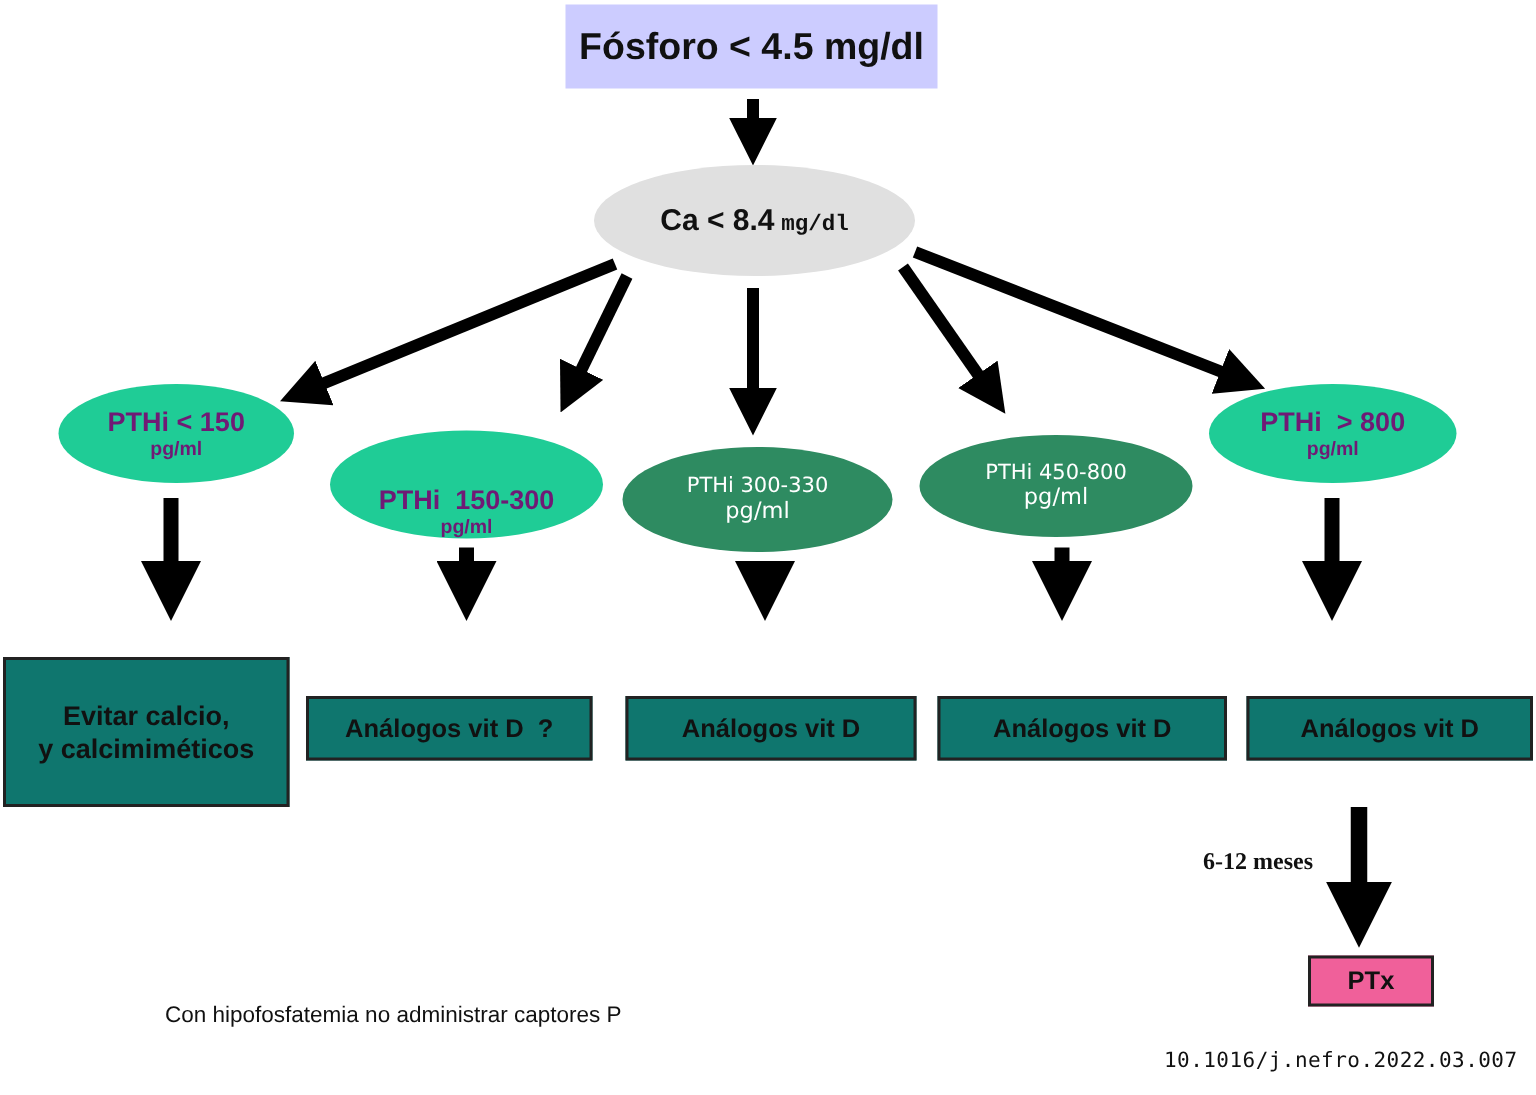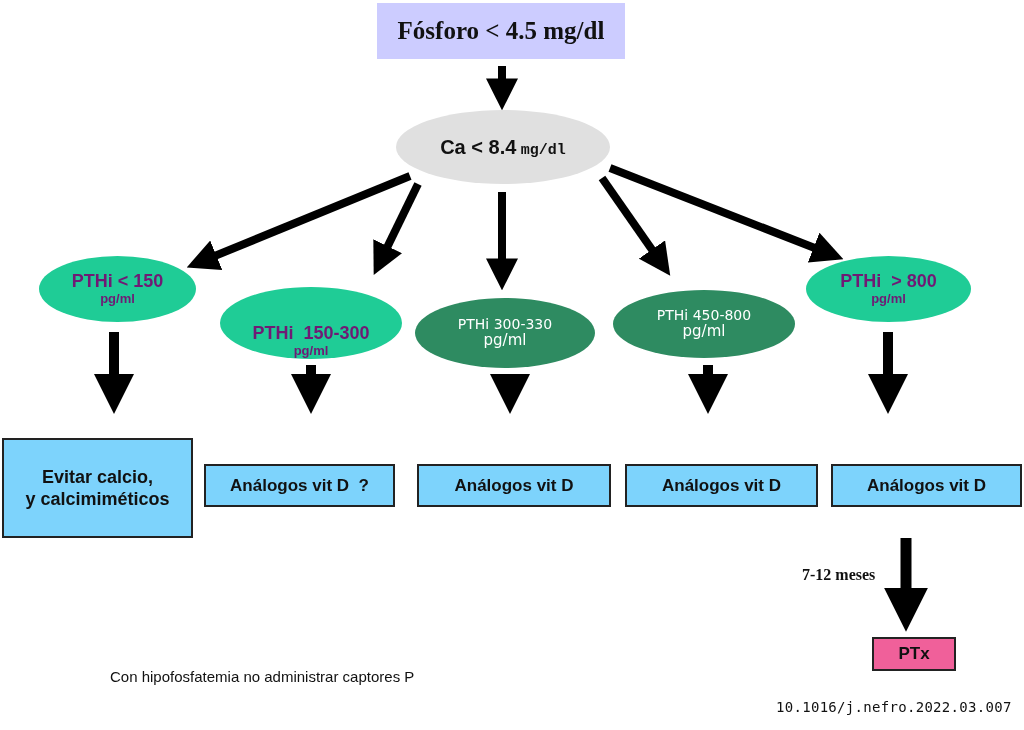--- a/index.html
+++ b/index.html
@@ -1,35 +1,35 @@
 <!DOCTYPE html>
 <html><head>
 <meta charset="utf-8">
 <style>
   html, body { margin:0; padding:0; background:#ffffff; }
   #stage { position:relative; width:1024px; height:730px; overflow:hidden; background:#fff; }
   svg#arrows { position:absolute; left:0; top:0; width:1024px; height:730px; }
   .node { position:absolute; display:flex; flex-direction:column; align-items:center; justify-content:center; text-align:center; box-sizing:border-box; }
-  .top-box { left:377px; top:3px; width:248px; height:56px; background:#ccccff; font-family:Liberation Serif, serif; font-weight:bold; font-size:25px; color:#111; }
+  .top-box { left:377px; top:3px; width:248px; height:56px; background:#ccccff; font-family:Liberation Sans, sans-serif; font-weight:bold; font-size:25px; color:#111; }
   .ca-ellipse { left:396px; top:110px; width:214px; height:74px; border-radius:50%; background:#e0e0e0; font-family:"Liberation Sans", sans-serif; font-weight:bold; color:#111; }
   .ca-ellipse .big { font-size:20px; }
   .ca-ellipse .small { font-size:15px;font-family:Liberation Mono, monospace; }
   .ellipse { border-radius:50%; font-family:"Liberation Sans", sans-serif; font-weight:bold; color:#701a75; line-height:1.15; }
   .ellipse.light { background:#1fcc96; }
   .ellipse.dark { background:#2e8b61; color:#fff; font-family:"DejaVu Sans", sans-serif; }
   .ellipse .l1 { font-size:18px; }
   .ellipse .l2 { font-size:13px; }
   .ellipse.dark .l1 { font-size:14px; font-weight:normal; }
   .ellipse.dark .l2 { font-size:15px; font-weight:normal; }
   .e1 { left:39px; top:256px; width:157px; height:66px; }
   .e2 { left:220px; top:287px; width:182px; height:72px;justify-content:flex-end; }
   .e3 { left:415px; top:298px; width:180px; height:70px; }
   .e4 { left:613px; top:290px; width:182px; height:68px; }
   .e5 { left:806px; top:256px; width:165px; height:66px; }
-  .box { border:2px solid #222; background:#7dd3fc; font-family:"Liberation Sans", sans-serif; font-weight:bold; font-size:17px; color:#111; }
+  .box { border:2px solid #222; background:#0f766e; font-family:"Liberation Sans", sans-serif; font-weight:bold; font-size:17px; color:#111; }
   .b1 { left:2px; top:438px; width:191px; height:100px; font-size:18px; line-height:1.25; }
   .b2 { left:204px; top:464px; width:191px; height:43px; }
   .b3 { left:417px; top:464px; width:194px; height:43px; }
   .b4 { left:625px; top:464px; width:193px; height:43px; }
   .b5 { left:831px; top:464px; width:191px; height:43px; }
   .ptx { left:872px; top:637px; width:84px; height:34px; background:#f0609a; border:2px solid #222; font-family:"Liberation Sans", sans-serif; font-weight:bold; font-size:17px; color:#111; }
   .label-meses { position:absolute; left:802px; top:566px; font-family:"Liberation Serif", serif; font-weight:bold; font-size:16px; color:#111; }
   .footnote { position:absolute; left:110px; top:668px; font-family:"Liberation Sans", sans-serif; font-size:15px; color:#111; }
   .doi { position:absolute; left:776px; top:699px; font-family:"DejaVu Sans Mono", monospace; font-size:14px; color:#111; letter-spacing:0.3px; }
 </style>
@@ -104,21 +104,21 @@
   <div class="node box b3">
     <span>Análogos vit D</span>
   </div>
   <div class="node box b4">
     <span>Análogos vit D</span>
   </div>
   <div class="node box b5">
     <span>Análogos vit D</span>
   </div>
 
-  <div class="label-meses">7-12 meses</div>
+  <div class="label-meses">6-12 meses</div>
 
   <div class="node ptx">
     <span>PTx</span>
   </div>
 
   <div class="footnote">Con hipofosfatemia no administrar captores P</div>
   <div class="doi">10.1016/j.nefro.2022.03.007</div>
 </div>
 
 </body></html>

